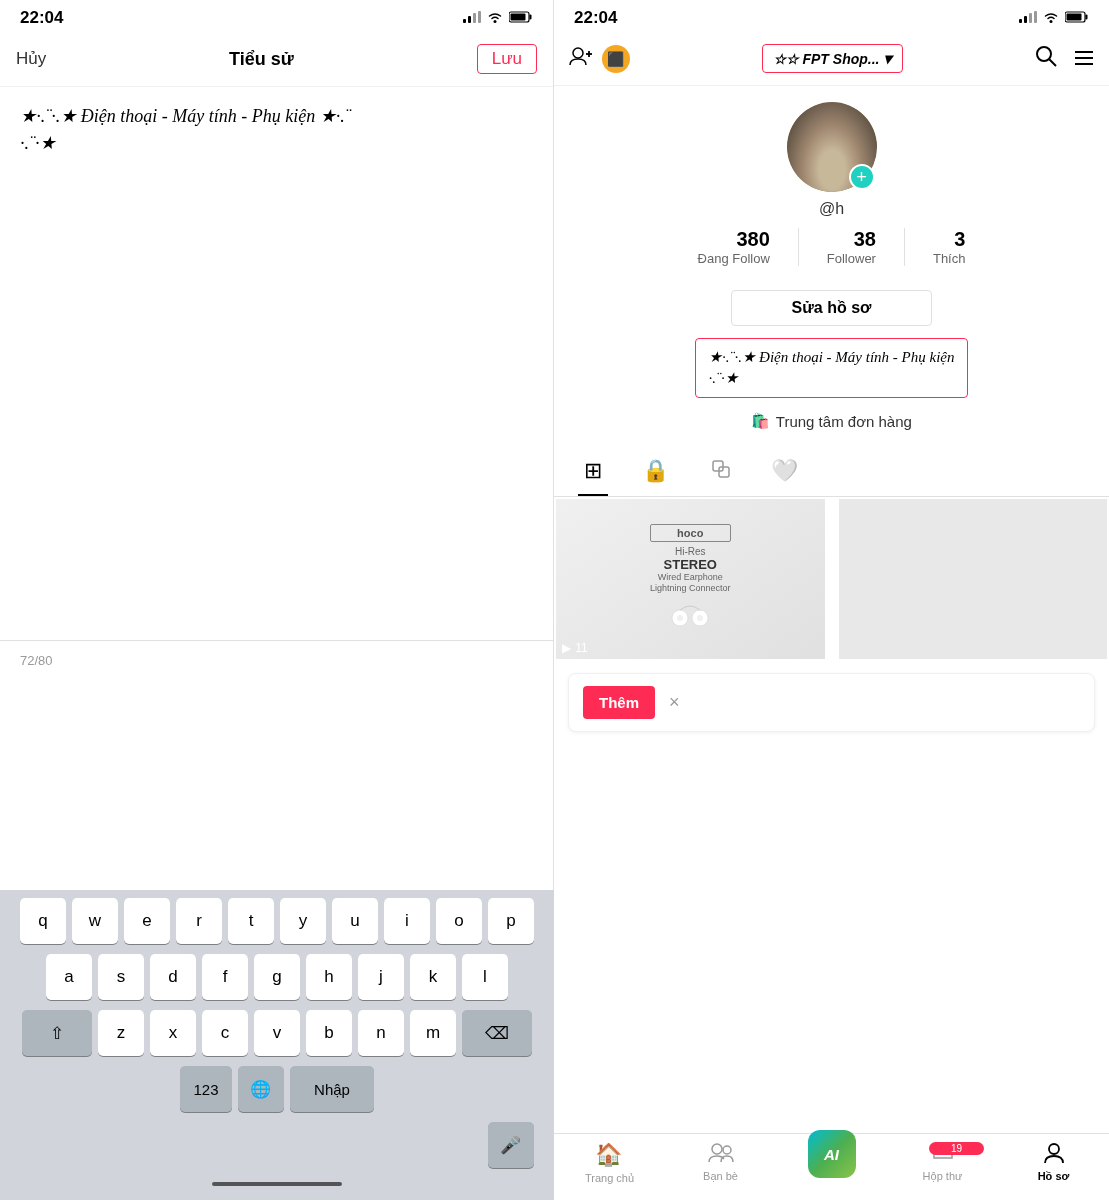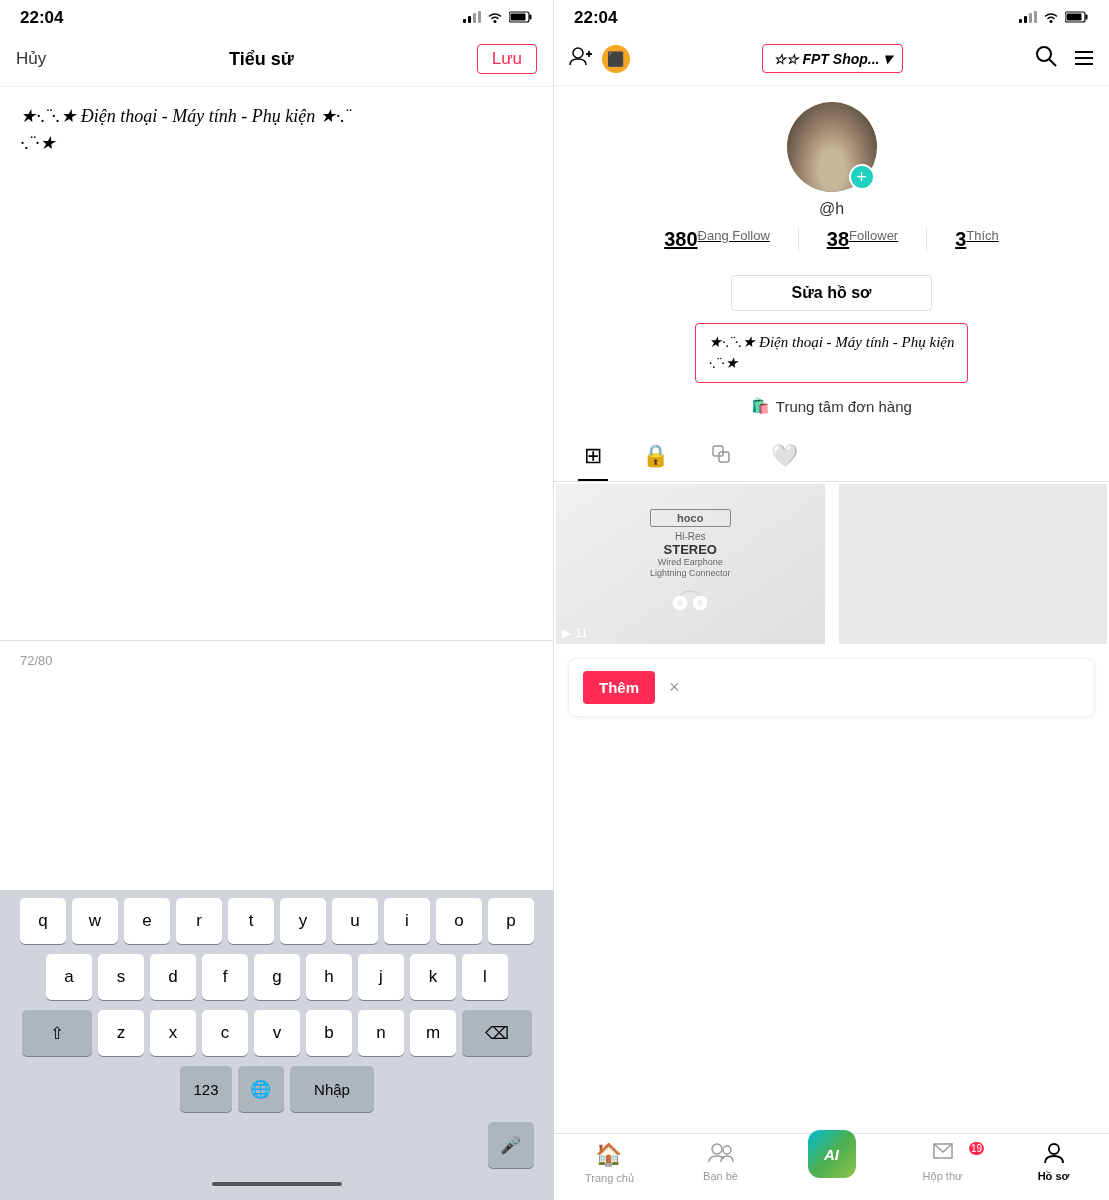--- a/index.html
+++ b/index.html
@@ -269,25 +269,24 @@
     .stats-row {
       display: flex;
       gap: 0;
       margin: 10px 0;
       width: 100%;
       justify-content: center;
     }
 
     .stat-item {
       display: flex;
-      flex-direction: row;
-      align-items: flex-start;
+      flex-direction: column;
+      align-items: flex-end;
       padding: 0 28px;
       border-right: 1px solid #e0e0e0;
-      text-decoration: underline;
     }
 
     .stat-item:last-child {
       border-right: none;
     }
 
     .stat-number {
       font-size: 20px;
       font-weight: 700;
       color: #000;
@@ -733,21 +732,21 @@
         <span style="font-size:15px;font-weight:700;color:#fff;">AI</span>
       </div>
     </div>
     <div class="nav-item" style="position:relative;">
       <span>
         <svg width="24" height="22" viewBox="0 0 24 22">
             <path d="M3 2 L21 2 L21 16 L3 16 Z" fill="none" stroke="#999" stroke-width="1.5"></path>
             <path d="M3 2 L12 10 L21 2" fill="none" stroke="#999" stroke-width="1.5"></path>
           </svg>
       </span>
-      <span style="position:absolute;top:0;right:14px;background:#fe2c55;color:#fff;border-radius:10px;font-size:10px;padding:1px 2px;">19</span>
+      <span style="position:absolute;top:0;right:14px;background:#fe2c55;color:#fff;border-radius:10px;font-size:10px;padding:1px 22px;">19</span>
       <span style="font-size:11px;color:#999;">Hộp thư</span>
     </div>
     <div class="nav-item active">
       <span>
         <svg width="22" height="22" viewBox="0 0 22 22">
             <circle cx="11" cy="7" r="5" fill="none" stroke="#000" stroke-width="1.8"></circle>
             <path d="M2 21 Q2 14 11 14 Q20 14 20 21" fill="none" stroke="#000" stroke-width="1.8"></path>
           </svg>
       </span>
       <span style="font-size:11px;color:#000;font-weight:600;">Hồ sơ</span>

